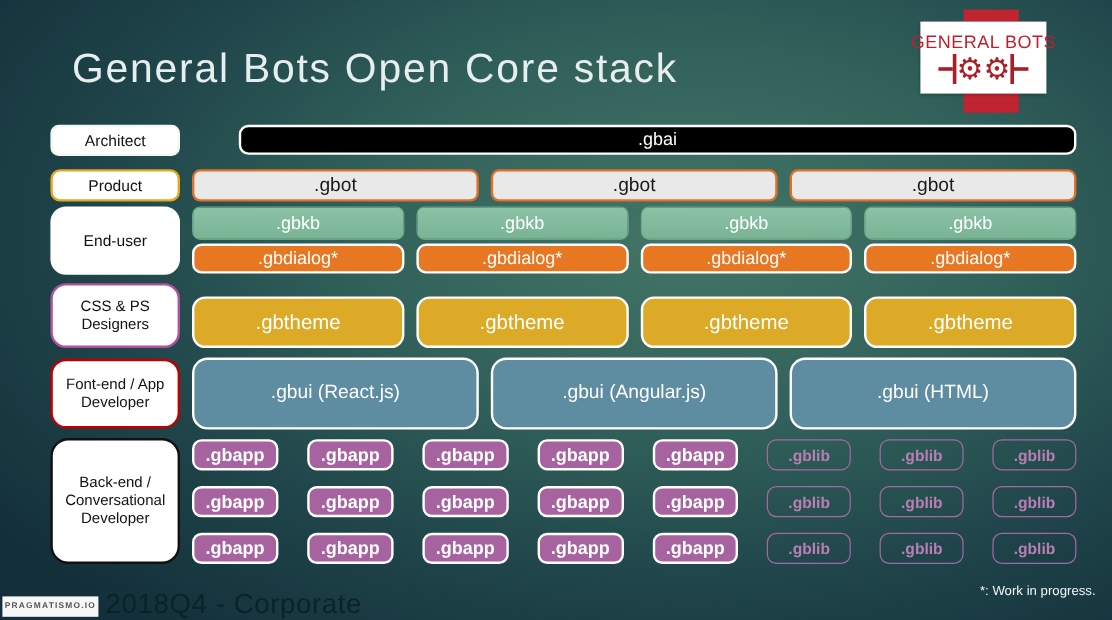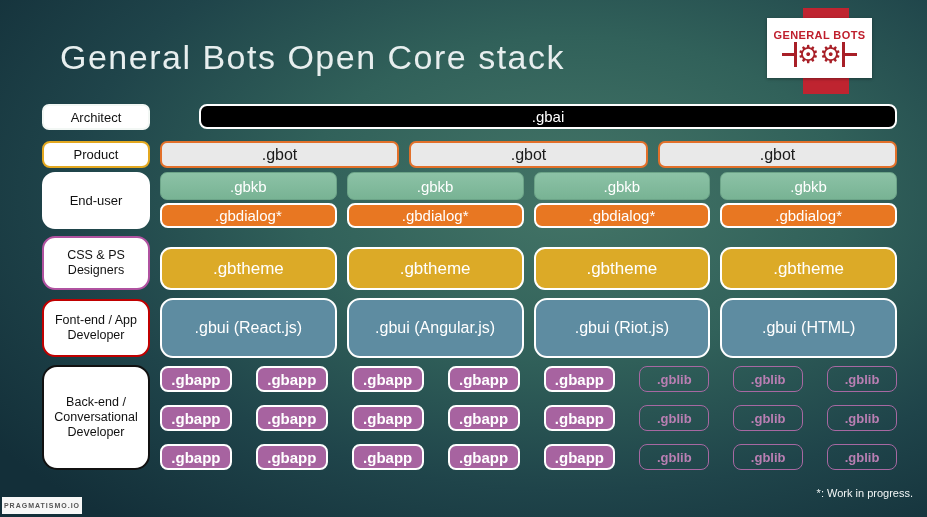--- a/index.html
+++ b/index.html
@@ -13,21 +13,21 @@
     position:absolute;left:60px;top:38px;
     font-size:34px;letter-spacing:1.5px;color:#e7eeee;font-weight:400;
   }
   
   .logo-band{position:absolute;left:803px;top:8px;width:46px;height:86px;background:#bf2430;}
   .logo-card{
     position:absolute;left:767px;top:18px;width:105px;height:60px;background:#ffffff;
     display:flex;flex-direction:column;align-items:center;justify-content:center;gap:1px;
     box-shadow:0 1px 3px rgba(0,0,0,.35);
   }
-  .logo-brand{font-size:11px;font-weight:bold;color:#bf1e2c;letter-spacing:.4px;white-space:nowrap;}
+  .logo-brand{font-size:15px;font-weight:normal;color:#bf1e2c;letter-spacing:.4px;white-space:nowrap;}
   .logo-gears{display:flex;align-items:center;gap:0;color:#a81f27;}
   .gear{font-size:25px;line-height:25px;font-family:"DejaVu Sans",sans-serif;}
   .tick{position:relative;width:3px;height:25px;background:#a81f27;}
   .tick::before{content:"";position:absolute;top:11px;width:12px;height:3px;background:#a81f27;}
   .tick.l::before{right:3px;} .tick.r::before{left:3px;}
   
   .rlabel{
     position:absolute;left:42px;width:108px;background:#ffffff;color:#111;
     display:flex;flex-direction:column;align-items:center;justify-content:center;
     text-align:center;font-size:13px;line-height:15px;box-sizing:border-box;
@@ -140,21 +140,20 @@
   <div class="rowflex gbtheme-row">
     <div class="box">.gbtheme</div>
     <div class="box">.gbtheme</div>
     <div class="box">.gbtheme</div>
     <div class="box">.gbtheme</div>
   </div>
 
   <div class="rowflex gbui-row">
     <div class="box">.gbui (React.js)</div>
     <div class="box">.gbui (Angular.js)</div>
-    <div class="box">.gbui (Riot.js)</div>
     <div class="box">.gbui (HTML)</div>
   </div>
 
   <div class="rowflex app-row app-r1">
     <div class="box gbapp">.gbapp</div>
     <div class="box gbapp">.gbapp</div>
     <div class="box gbapp">.gbapp</div>
     <div class="box gbapp">.gbapp</div>
     <div class="box gbapp">.gbapp</div>
     <div class="box gblib">.gblib</div>
@@ -178,15 +177,16 @@
     <div class="box gbapp">.gbapp</div>
     <div class="box gbapp">.gbapp</div>
     <div class="box gbapp">.gbapp</div>
     <div class="box gbapp">.gbapp</div>
     <div class="box gblib">.gblib</div>
     <div class="box gblib">.gblib</div>
     <div class="box gblib">.gblib</div>
   </div>
 
   <div class="watermark">PRAGMATISMO.IO</div>
+  <div class="caption">2018Q4 - Corporate</div>
   <div class="note">*: Work in progress.</div>
 
 </div>
 
 </body></html>

